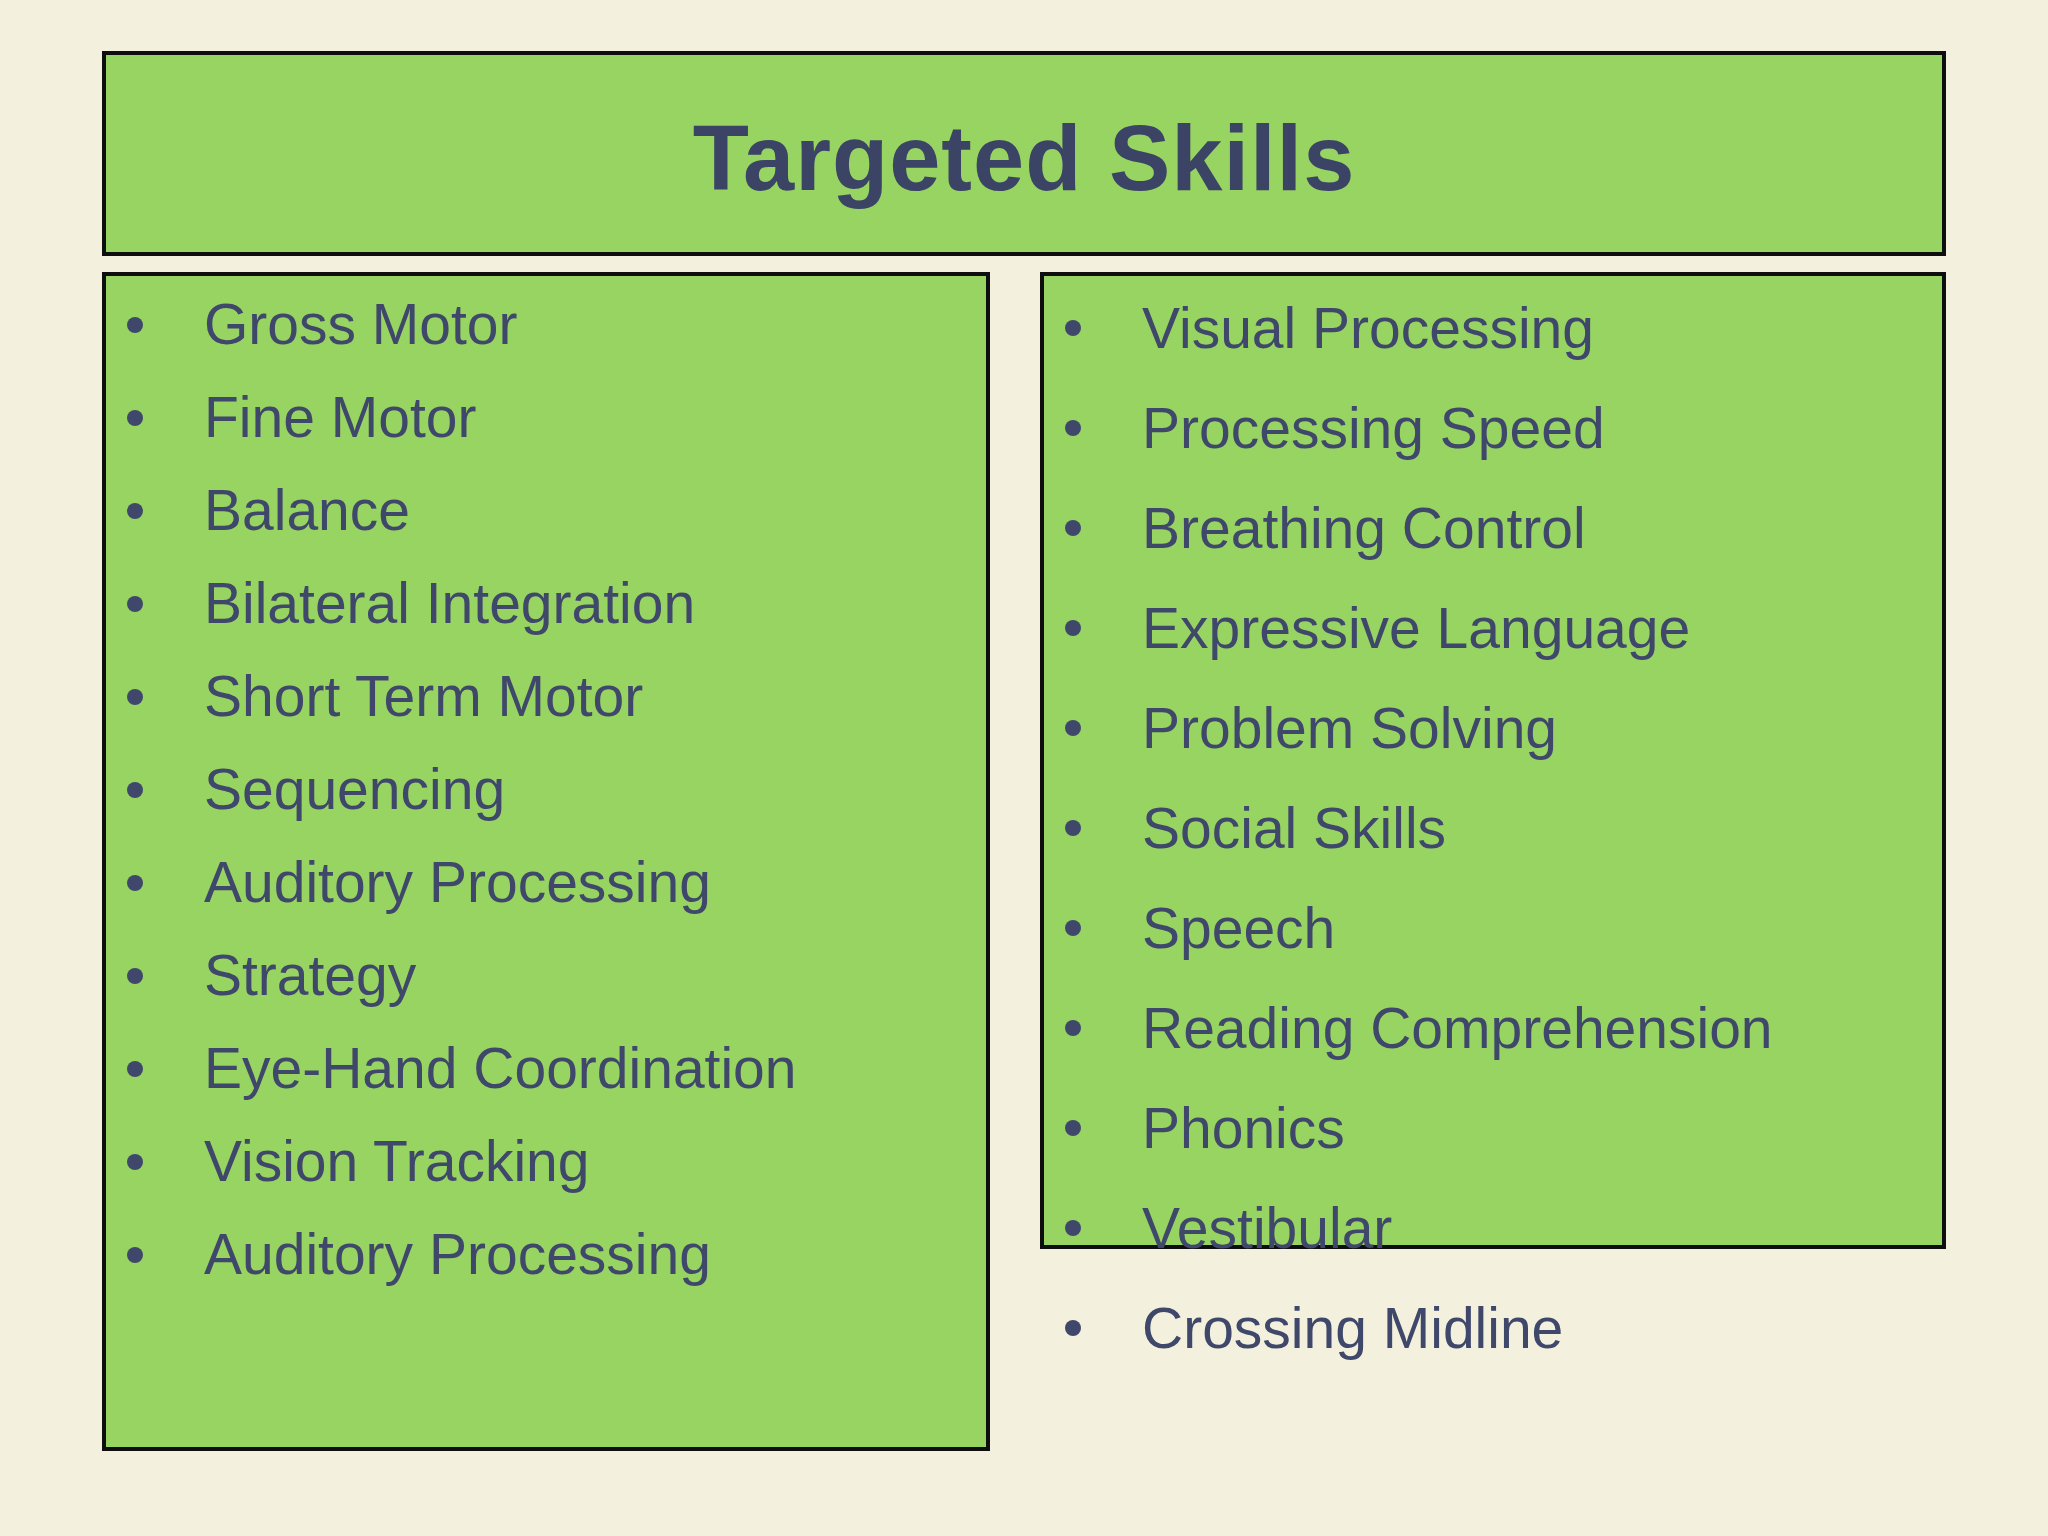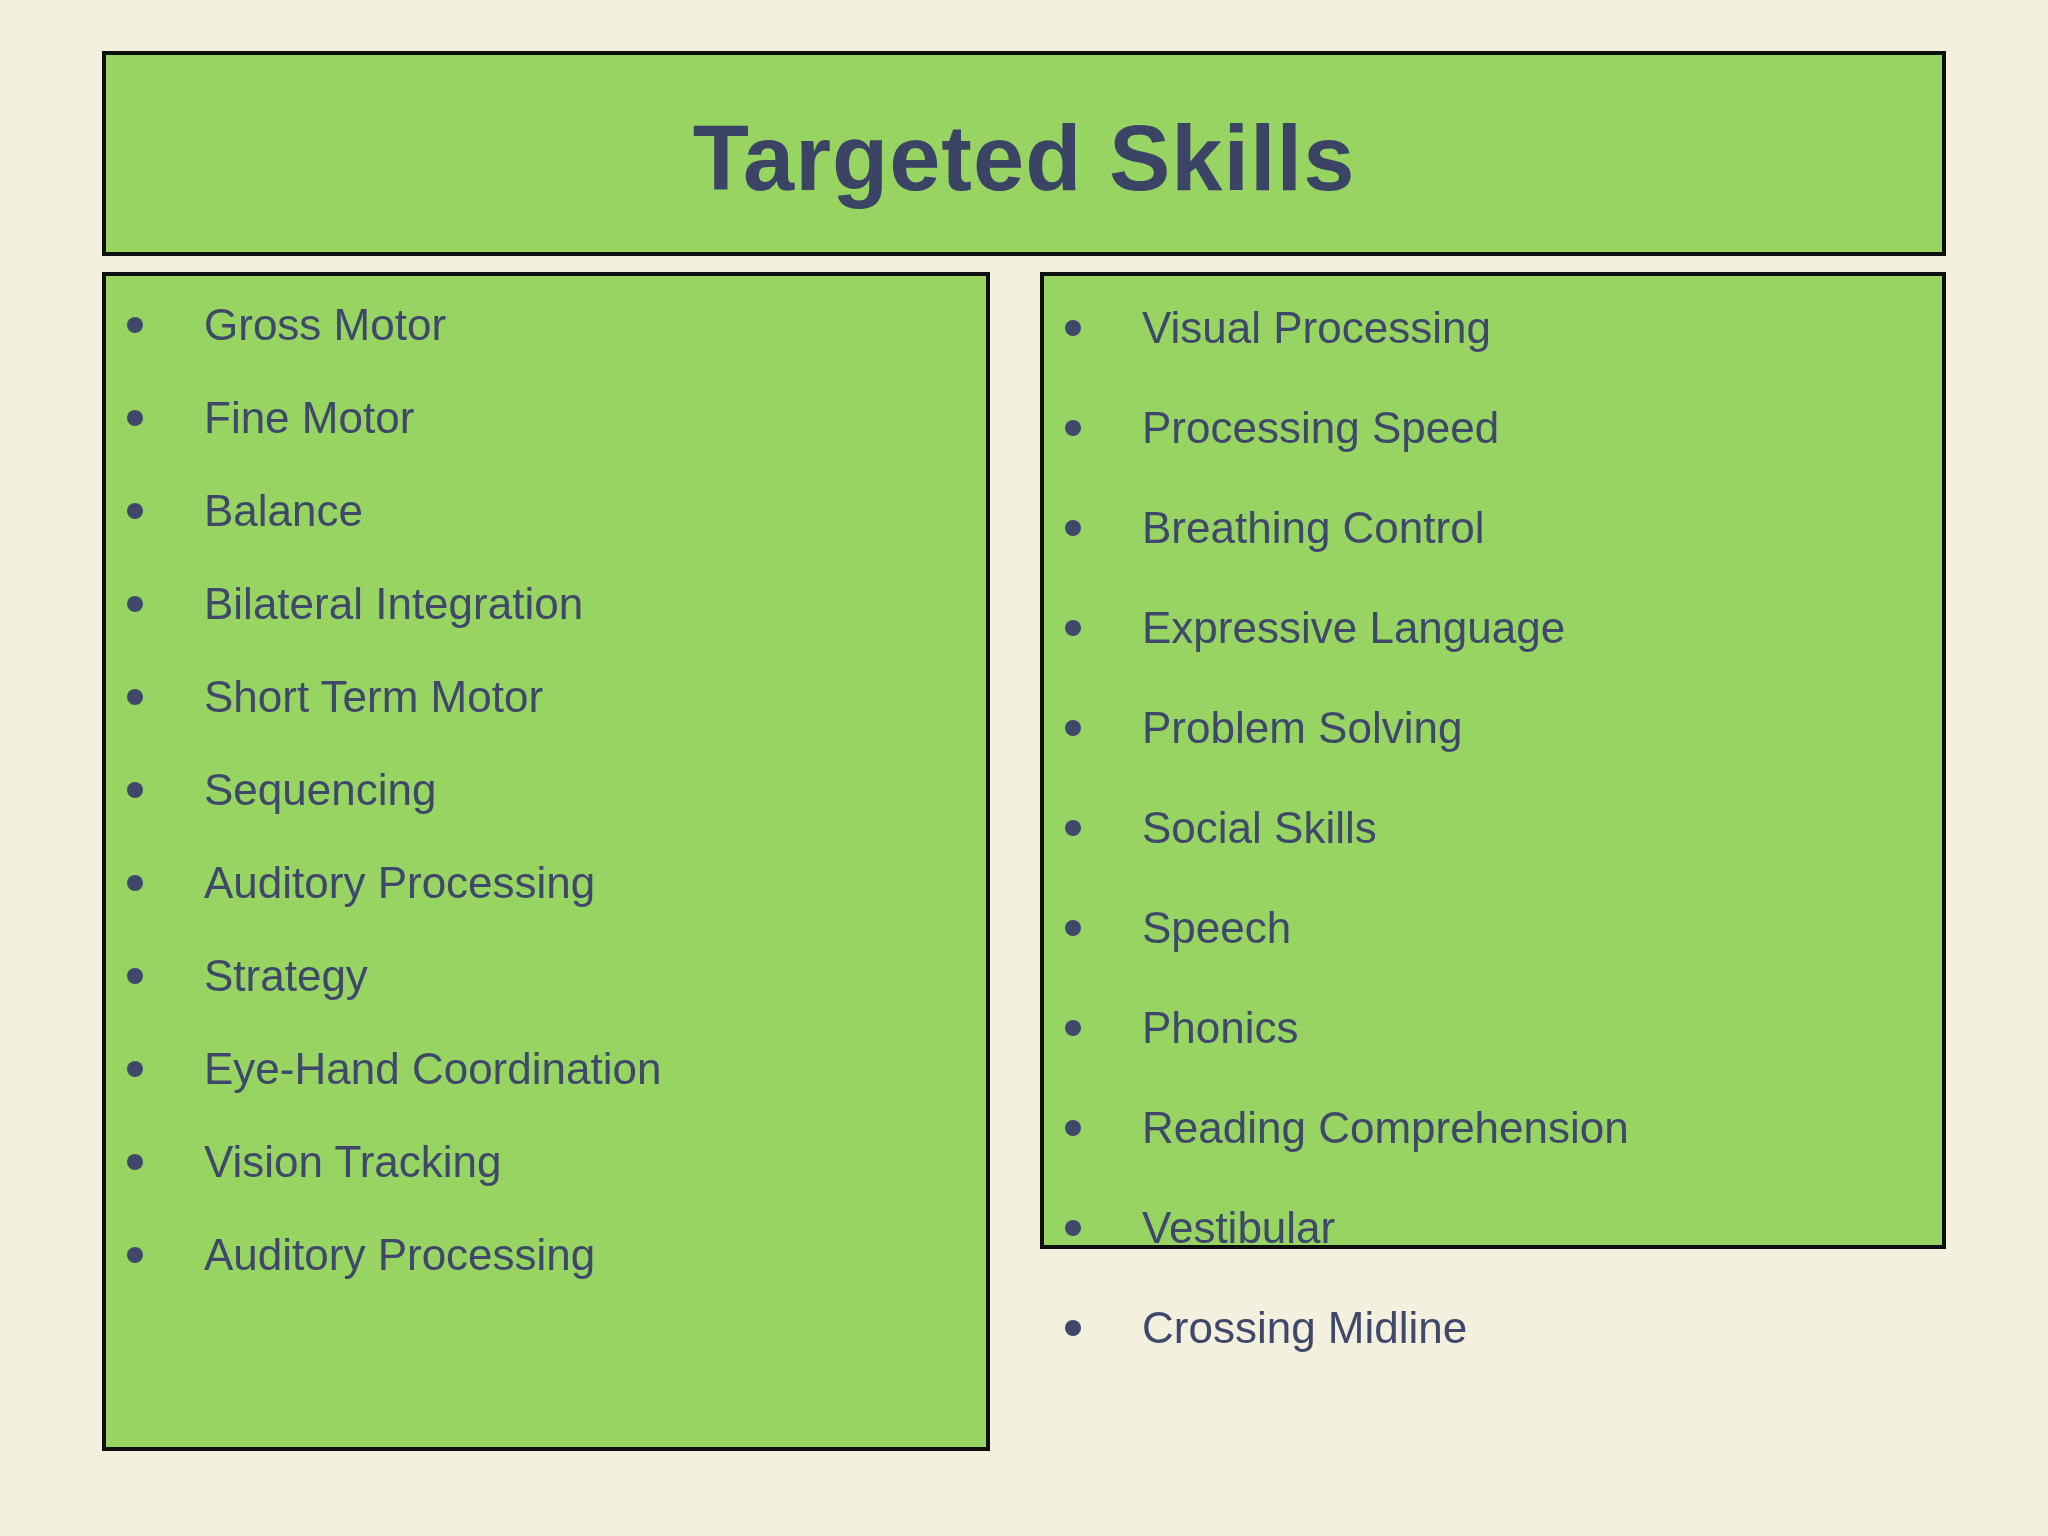--- a/index.html
+++ b/index.html
@@ -64,21 +64,21 @@
   .bullet {
     flex: 0 0 auto;
     width: 16px;
     height: 16px;
     border-radius: 50%;
     background: var(--body_text, #3f486a);
     margin-left: 21px;
   }
   .label {
     margin-left: 61px;
-    font-size: 44px;
+    font-size: 57px;
     line-height: 1;
     color: var(--body_text, #3f486a);
     white-space: nowrap;
   }
 </style>
 </head>
 <body>
 
 <div>
 
@@ -160,25 +160,25 @@
         <li>
           <span class="bullet"></span>
           <span class="label">Social Skills</span>
         </li>
         <li>
           <span class="bullet"></span>
           <span class="label">Speech</span>
         </li>
         <li>
           <span class="bullet"></span>
-          <span class="label">Phonics</span>
+          <span class="label">Reading Comprehension</span>
         </li>
         <li>
           <span class="bullet"></span>
-          <span class="label">Reading Comprehension</span>
+          <span class="label">Phonics</span>
         </li>
         <li>
           <span class="bullet"></span>
           <span class="label">Vestibular</span>
         </li>
         <li>
           <span class="bullet"></span>
           <span class="label">Crossing Midline</span>
         </li>
       </ul>

